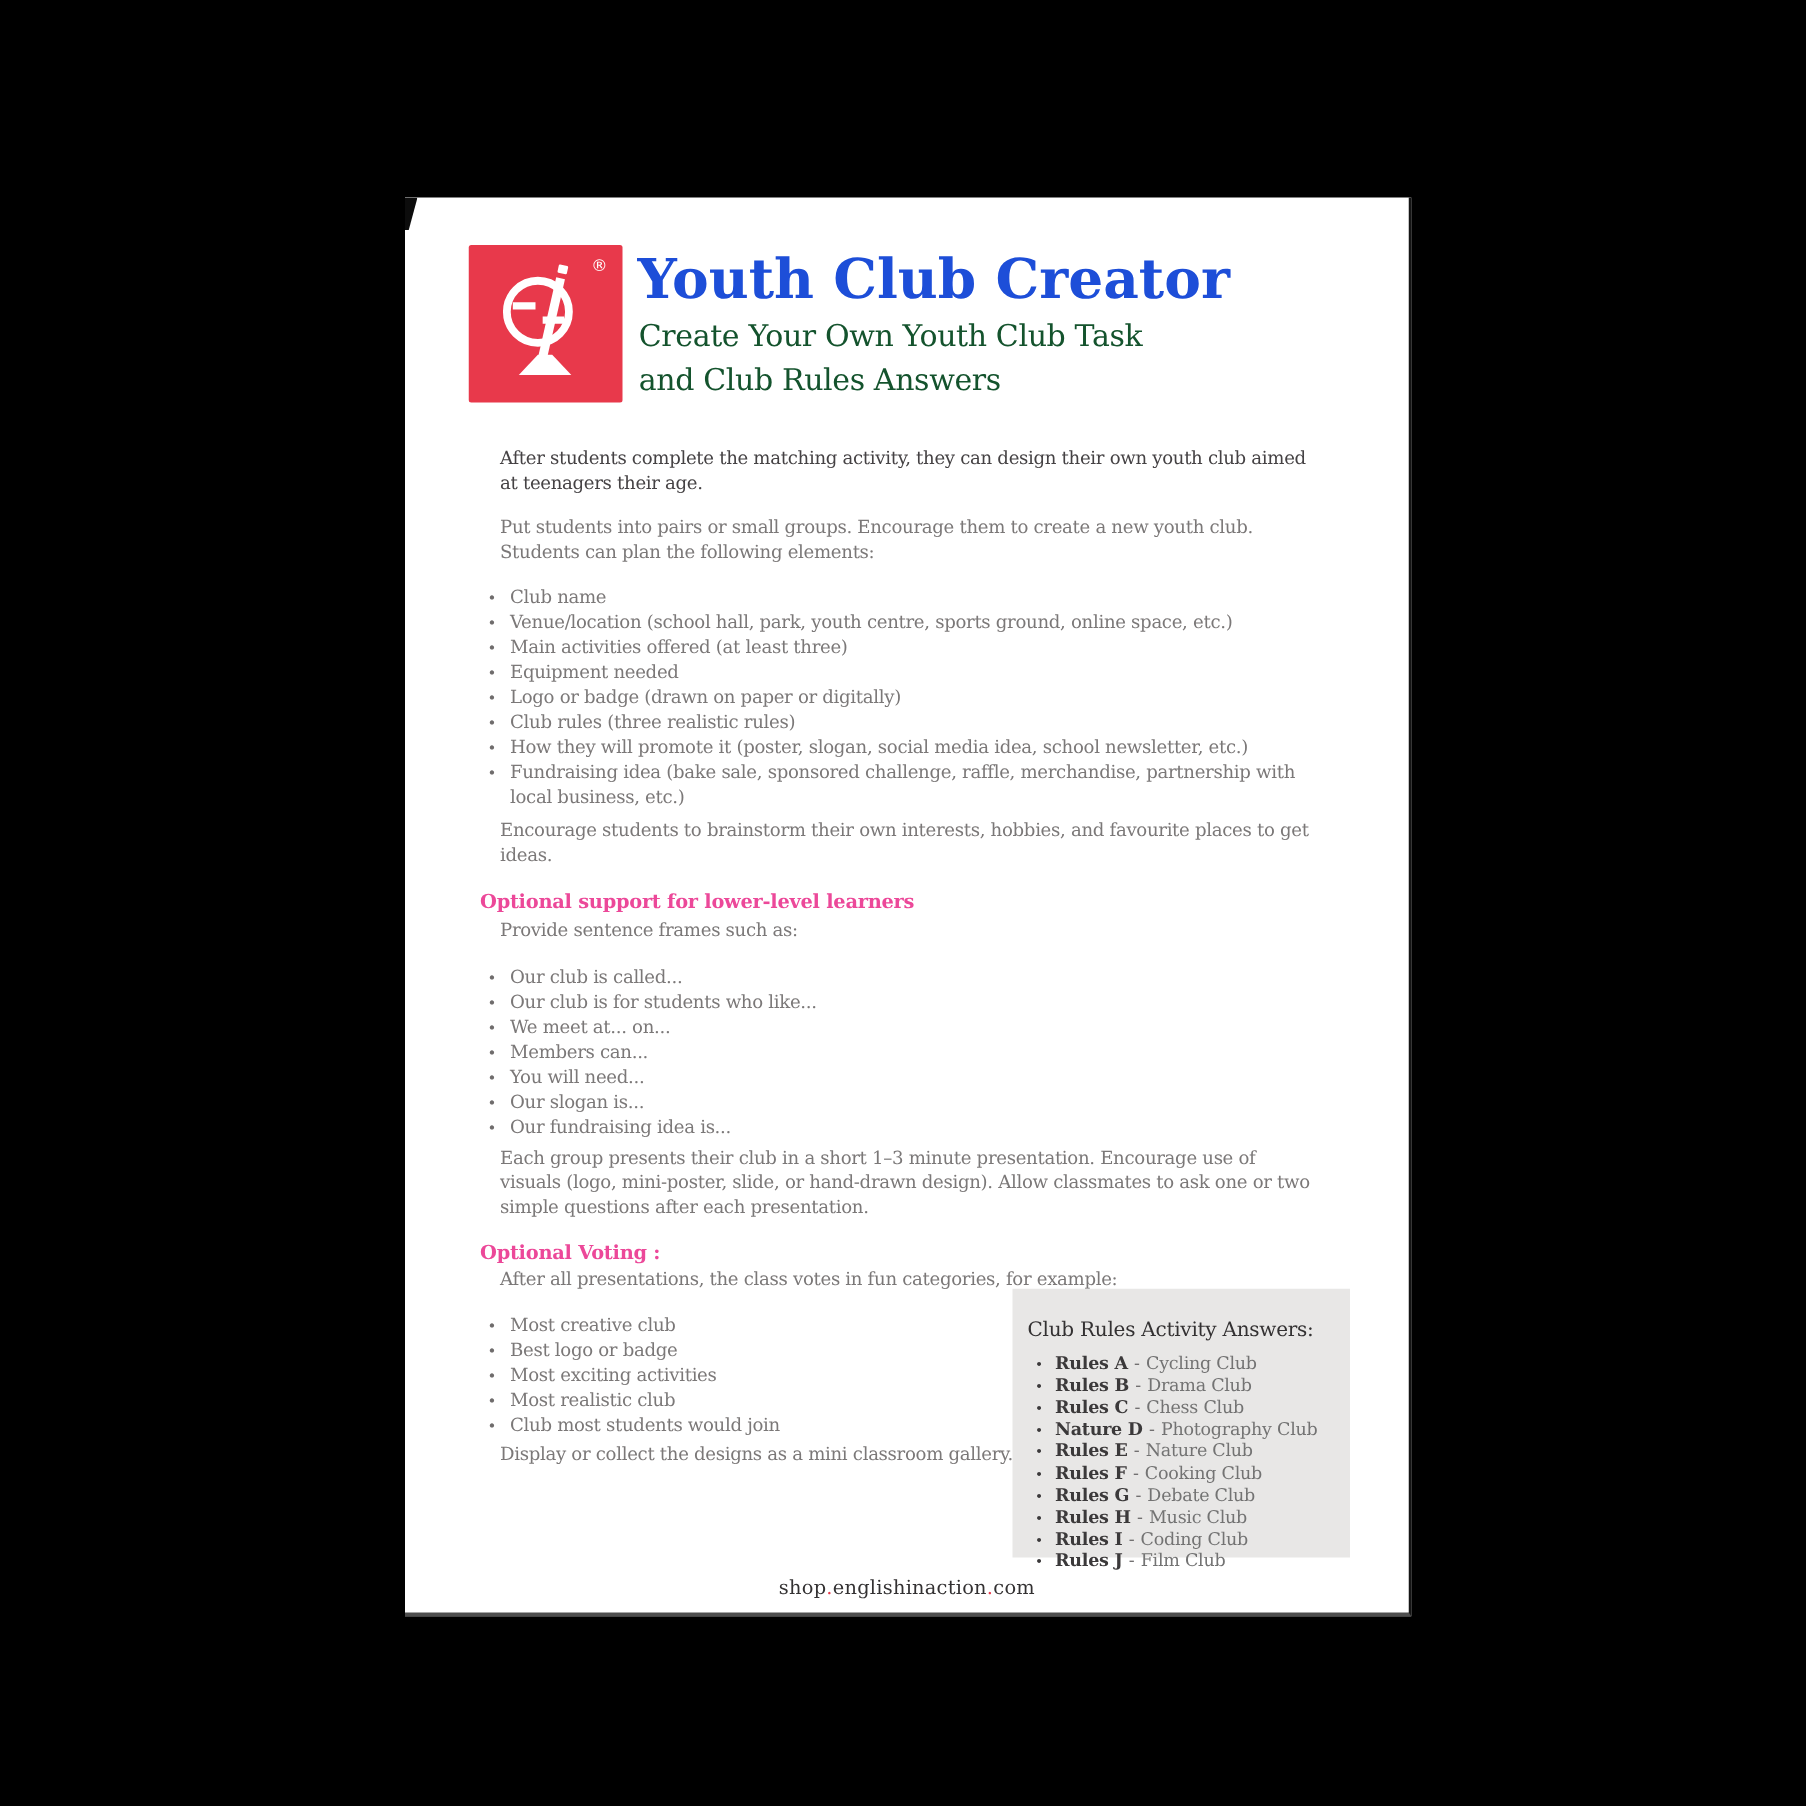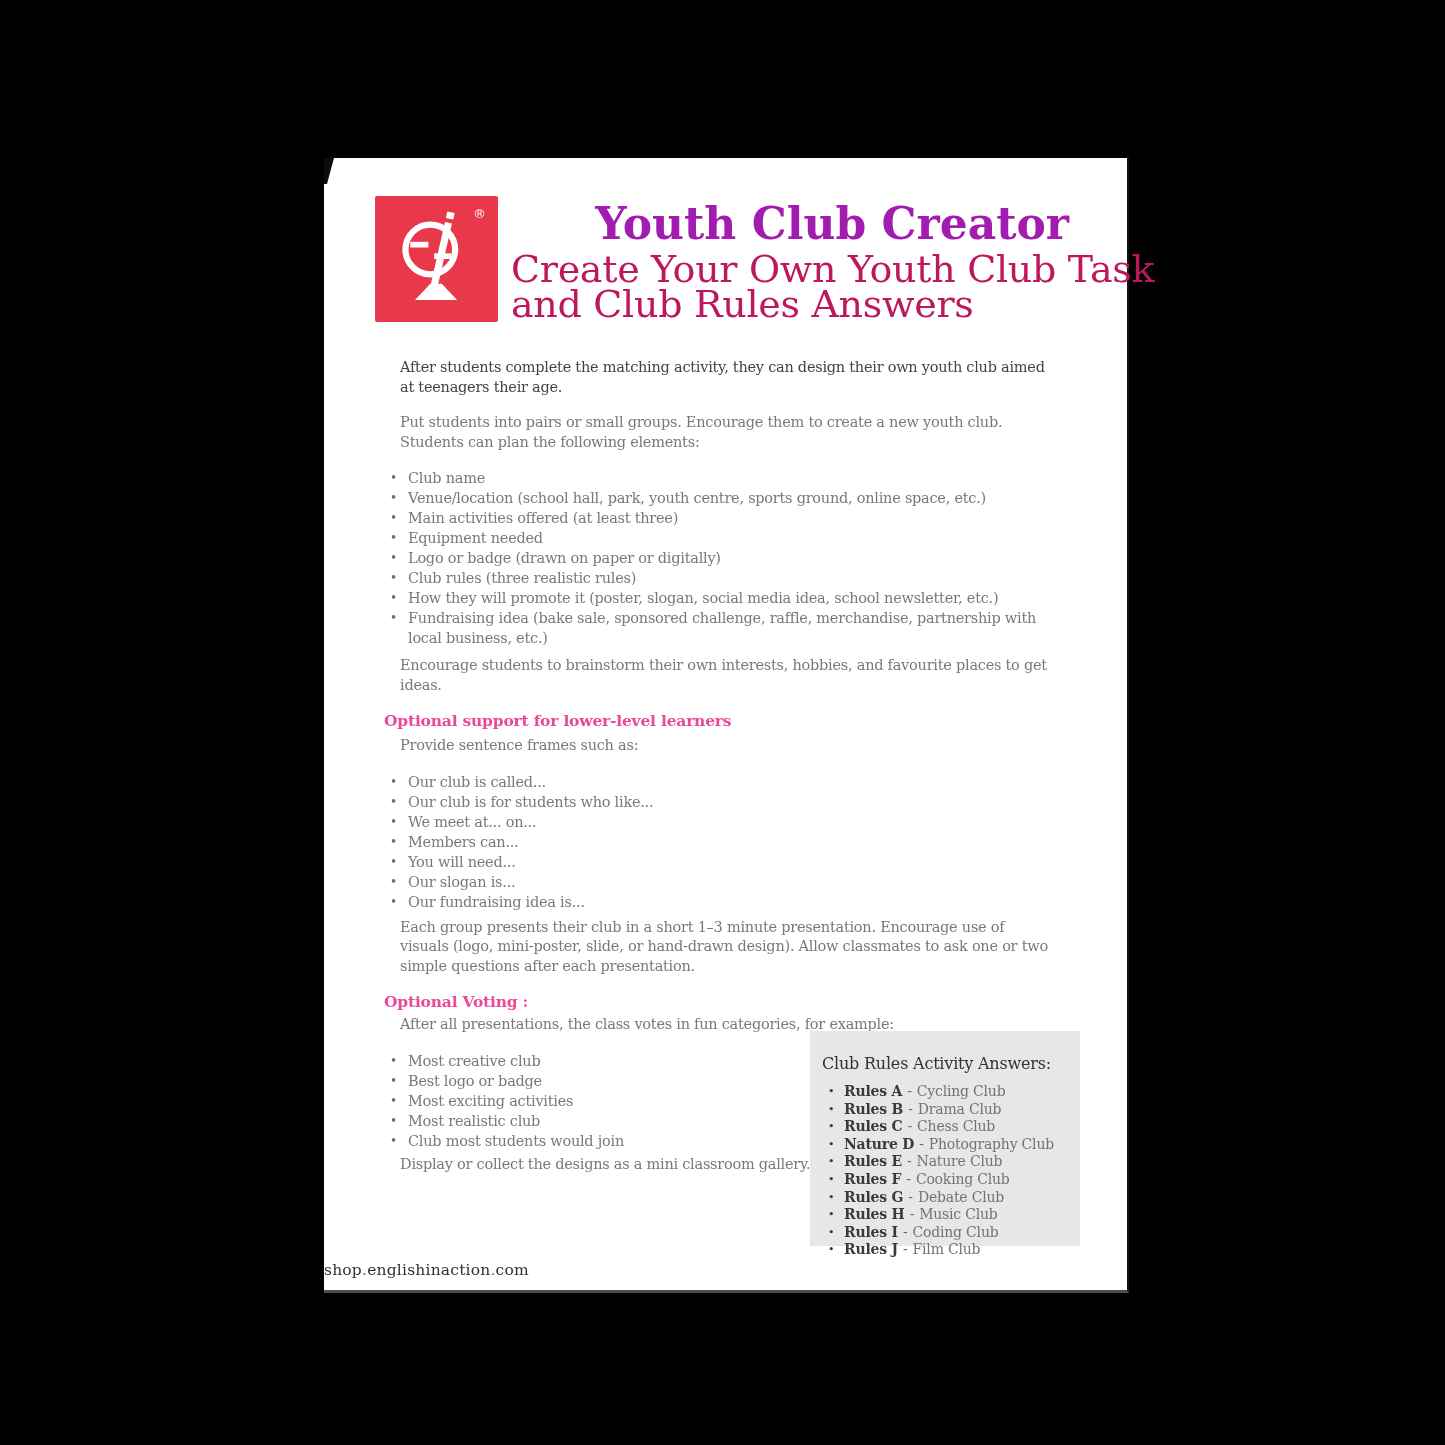--- a/index.html
+++ b/index.html
@@ -24,26 +24,26 @@
     position:relative;width:123px;height:126px;background:#e8394b;border-radius:2px;
     flex:0 0 auto;display:flex;align-items:center;justify-content:center;
   }
   .logo svg{width:86px;height:96px;display:block;}
   .reg{
     position:absolute;top:11px;right:12px;color:#ffffff;font-size:13px;
     font-family:"DejaVu Sans", sans-serif;line-height:1;
   }
   .titles{margin-left:12px;padding-top:2px;}
   .titles h1{
-    margin:0;font-size:44px;line-height:52px;font-weight:bold;color:#a21caf;
-    letter-spacing:0px;white-space:nowrap;text-align:center;
+    margin:0;font-size:44px;line-height:52px;font-weight:bold;color:#1d4ed8;
+    letter-spacing:0px;white-space:nowrap;
   }
   .titles h2{
-    margin:2px 0 0 1px;font-size:38px;line-height:35px;font-weight:normal;
-    color:#be185d;letter-spacing:-0.3px;white-space:nowrap;
+    margin:2px 0 0 1px;font-size:24px;line-height:35px;font-weight:normal;
+    color:#14532d;letter-spacing:-0.3px;white-space:nowrap;
   }
   
   .content{padding:0 60px;color:#7b7878;font-size:14.5px;line-height:19.5px;letter-spacing:-0.25px;}
   .content p{margin:16px;}
   .content h3{margin:0;font-size:15.5px;line-height:20px;font-weight:bold;color:#ec4899;letter-spacing:-0.2px;}
   .intro{color:#454244;margin-top:36px !important;}
   .mt13{margin-top:13px !important;}
   .mt9{margin-top:9px !important;}
   .mt8{margin-top:8px !important;}
   .mt6{margin-top:6px !important;}
@@ -64,21 +64,21 @@
     margin:0;font-size:16px;line-height:22px;font-weight:normal;color:#333132;letter-spacing:-0.2px;
   }
   .answers ul{margin-top:8px;}
   .answers li{display:flex;line-height:17.6px;font-size:14px;letter-spacing:-0.2px;}
   .answers .dot{flex:0 0 22px;padding-left:6px;color:#3b393a;font-size:11px;}
   .ans-label{font-weight:bold;color:#3b393a;}
   .ans-sep{margin:0 5px;color:#6f6c6d;}
   .ans-club{color:#737373;}
   
   .footer{
-    position:absolute;left:0;top:1103px;width:100%;
+    position:absolute;left:0;top:1103px;width:100%;text-align:center;
     color:#333132;font-size:15.5px;letter-spacing:0.2px;
   }
   .rdot{color:#e8394b;}
 </style>
 </head>
 <body>
 
 <div class="page">
   <div class="corner-notch"></div>
 

